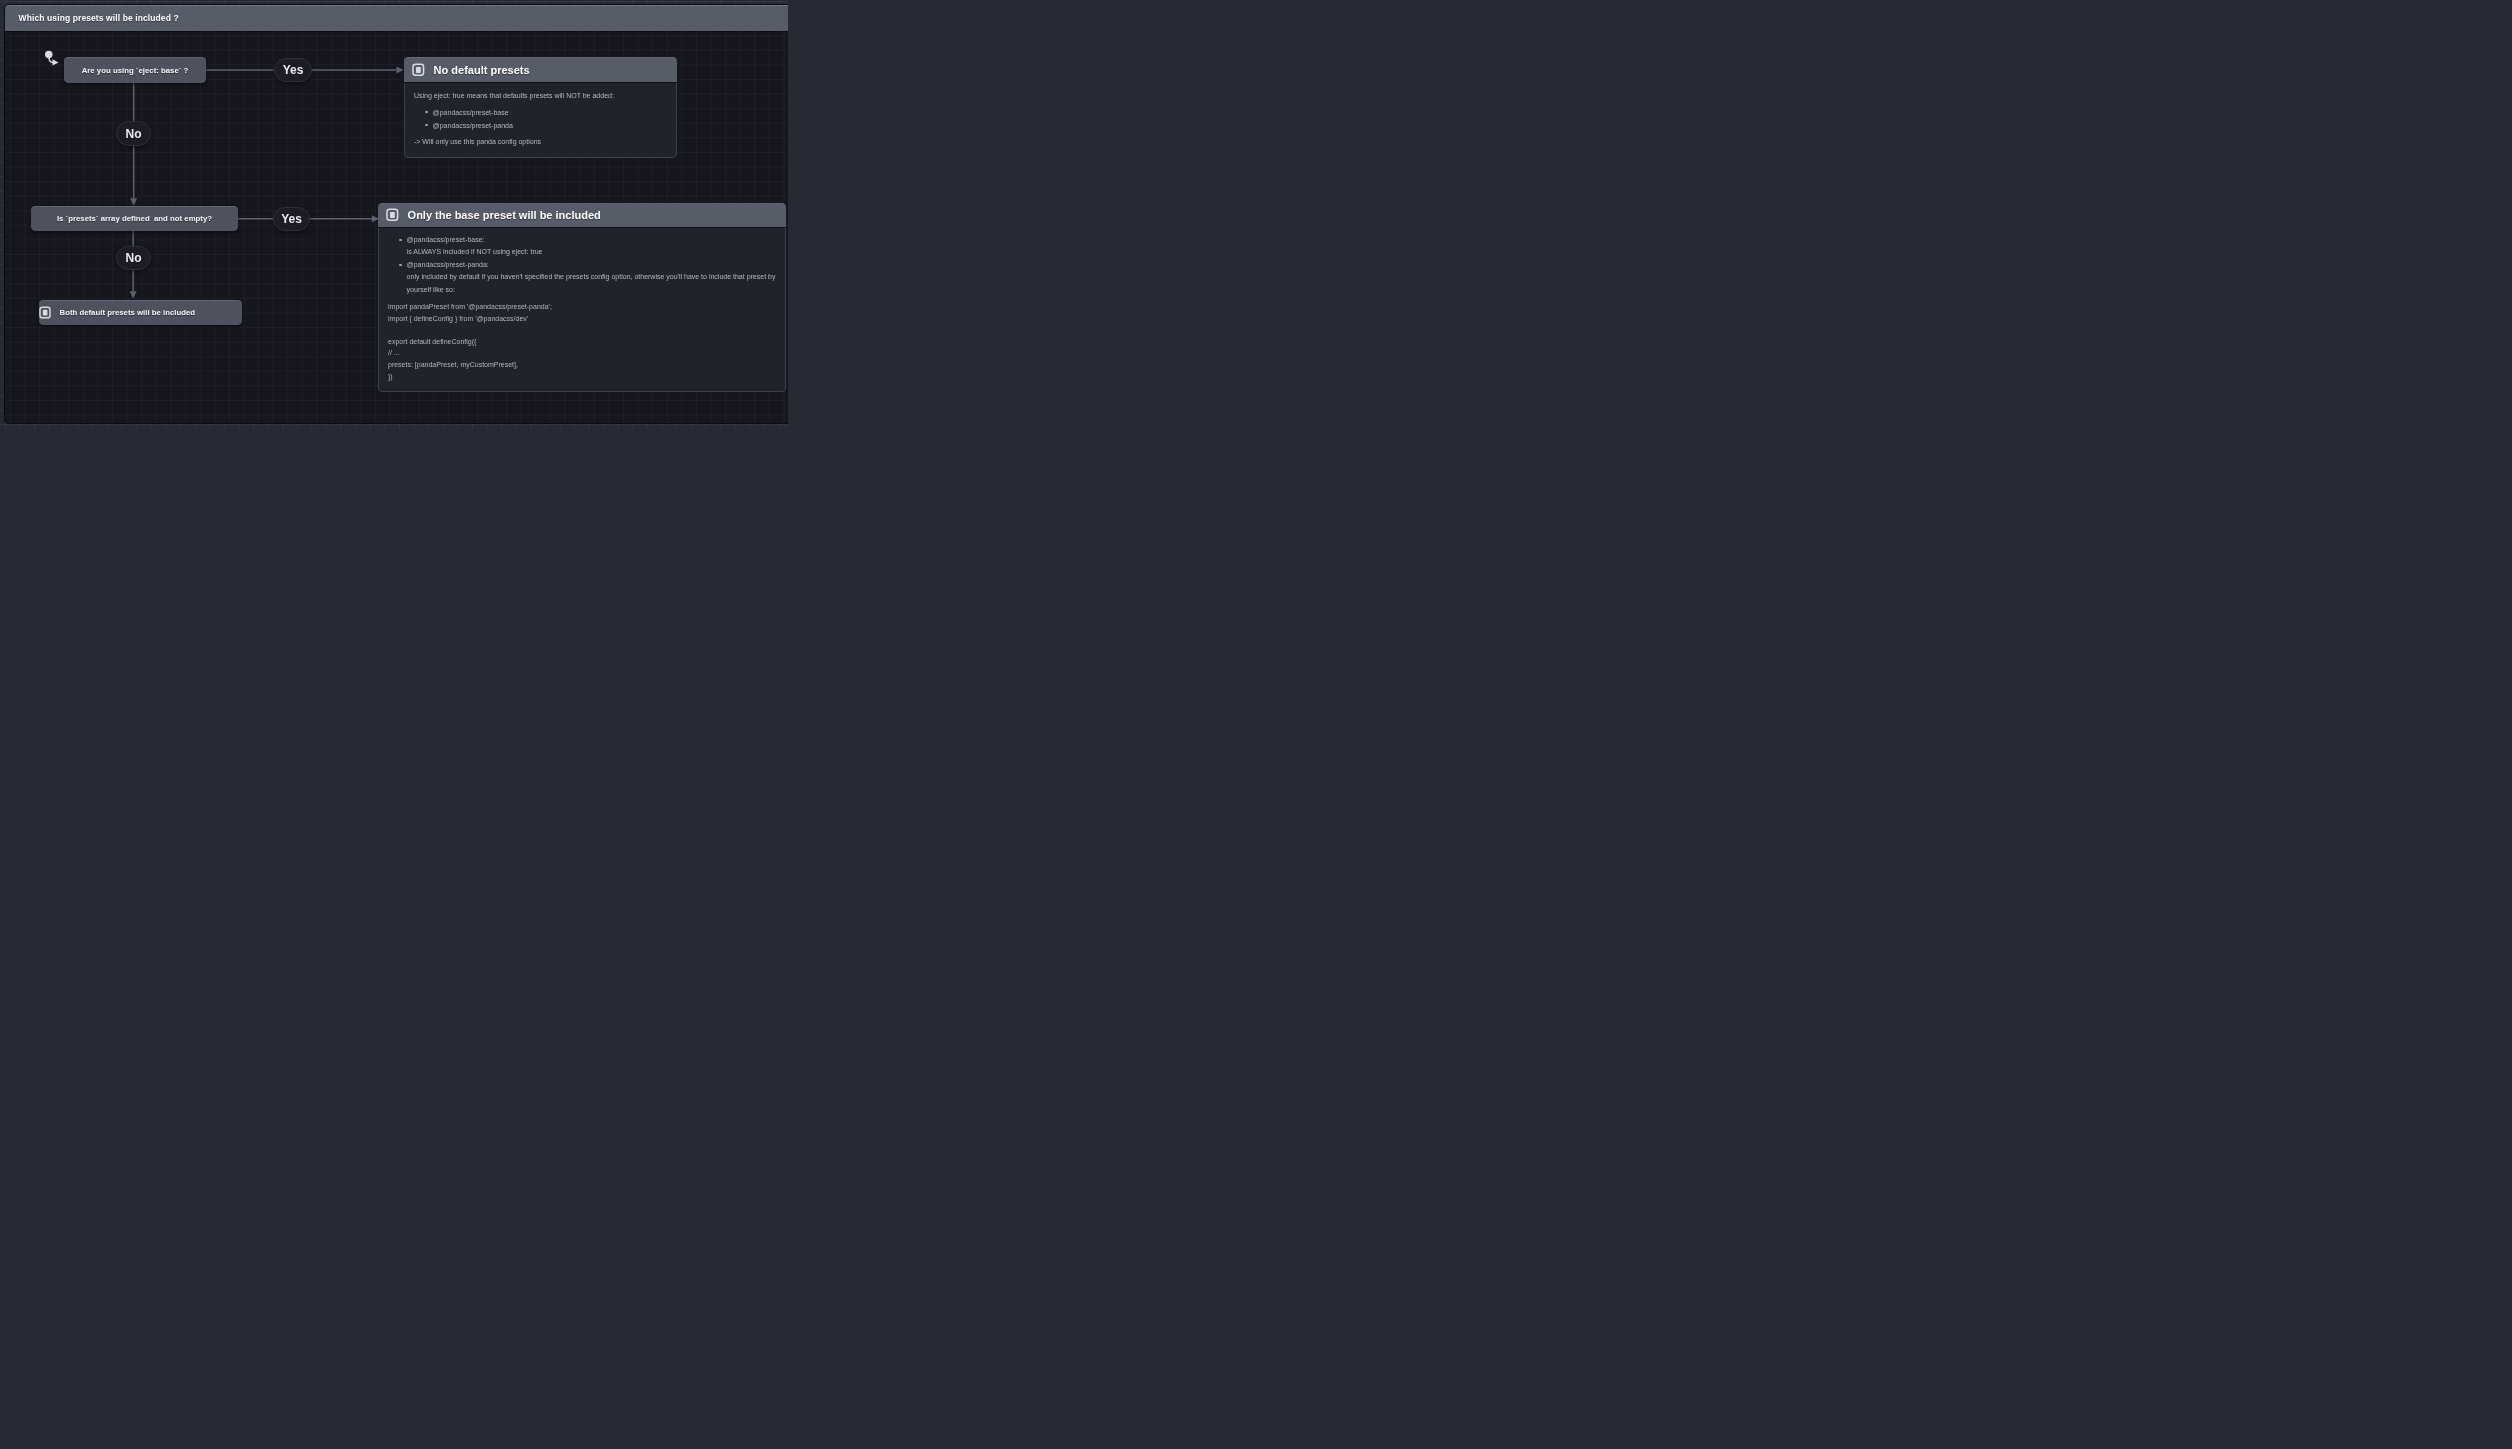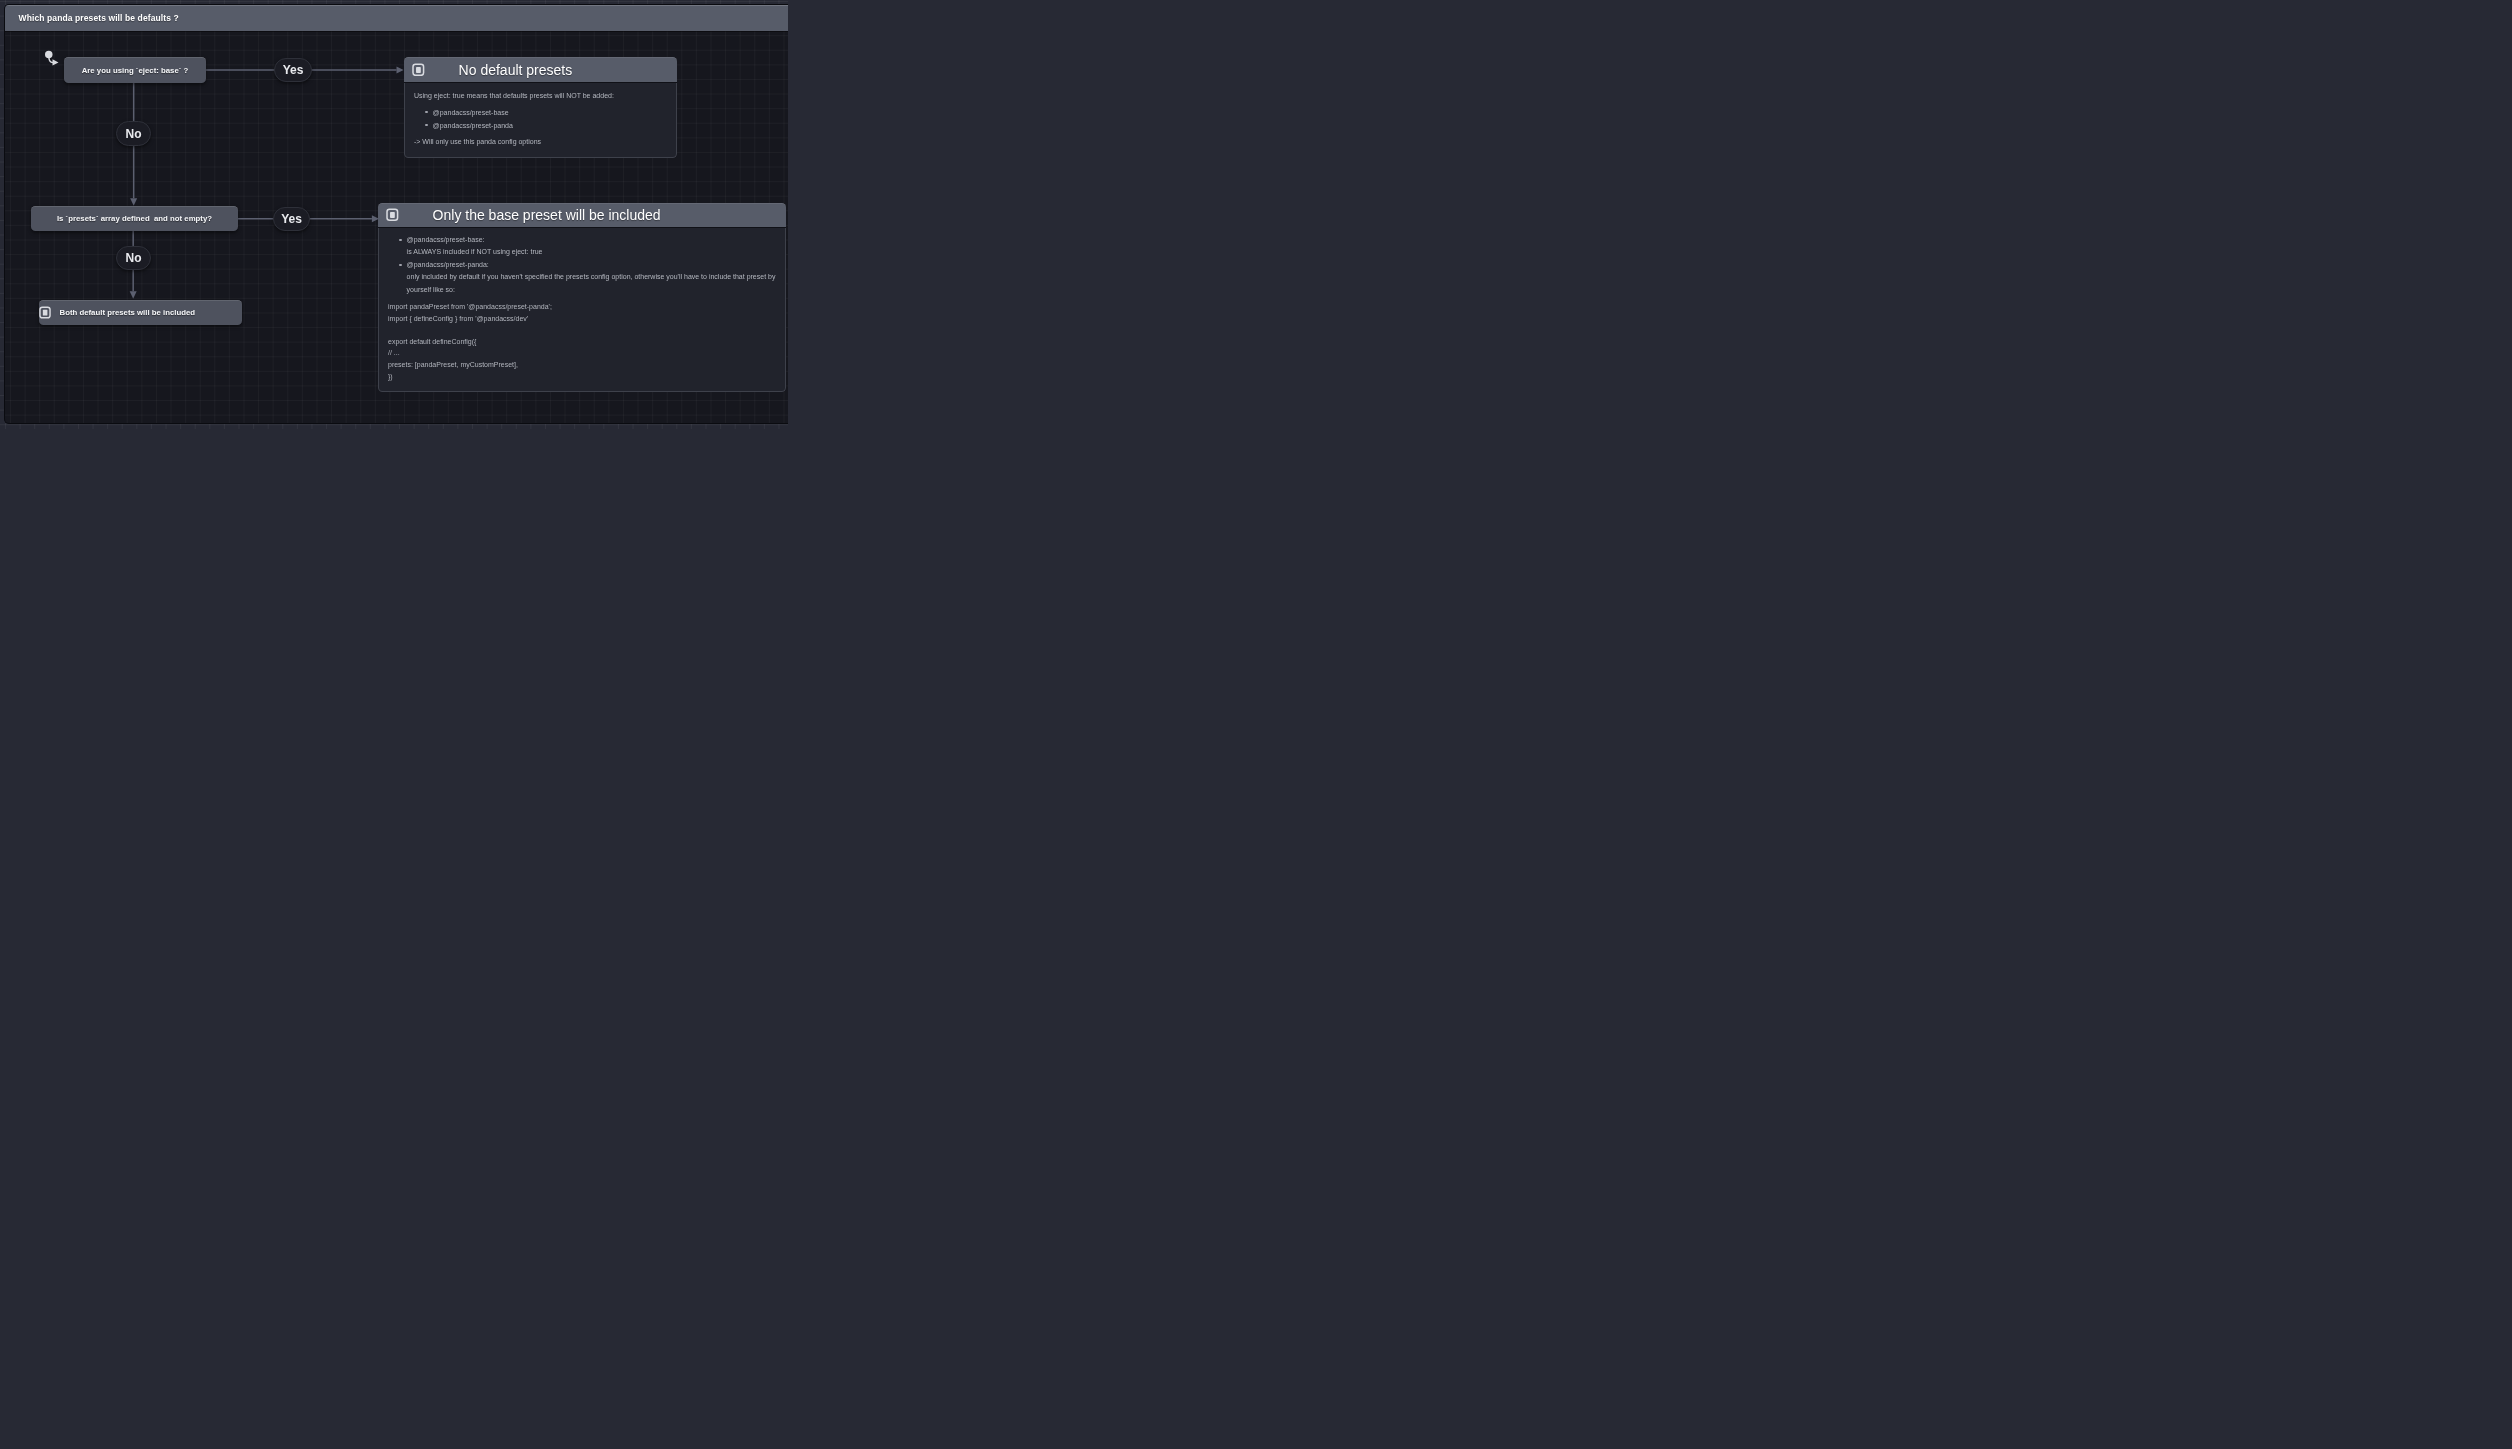--- a/index.html
+++ b/index.html
@@ -65,23 +65,22 @@
 
   
   .dbox{ position:absolute; pointer-events:auto; }
   .dbox .dbox-header{
     height:26px; background:#575c69; border-radius:4.5px 4.5px 0 0;
     box-shadow: inset 0 0.5px 0 rgba(255,255,255,0.16);
     border-bottom:1px solid #101117;
     display:flex; align-items:center; padding-left:8px; gap:9px;
   }
   .dbox .dbox-title{
-    color:#ffffff; font-size:14px; font-weight:400;
+    color:#ffffff; font-size:11px; font-weight:700;
     text-shadow:0 0.5px 1px rgba(0,0,0,0.4);
-    margin-left:25px;
   }
   .dbox .dbox-body{
     background:#21232c; border:0.5px solid #3e414b; border-top:none;
     border-radius:0 0 4.5px 4.5px;
     color:#b5b8c0; font-size:7px; line-height:13px;
     padding:6px 9px 6px 9px;
   }
   .dbox ul{ list-style:none; margin:3.5px 0 0 0; }
   .dbox ul li{ position:relative; padding-left:18.6px; }
   .dbox ul li::before{
@@ -99,21 +98,21 @@
 
   .cursor-icon{ position:absolute; pointer-events:none; }
 </style>
 </head>
 <body>
 
 <div class="stage">
 
   <div class="window">
     <div class="titlebar">
-      <span class="title">Which panda presets will be defaults ?</span>
+      <span class="title">Which using presets will be included ?</span>
     </div>
   </div>
 
   <svg class="layer" viewBox="0 0 1568 853">
     <g stroke="#5c6070" stroke-width="3" fill="#5c6070">
       <line x1="410" y1="139" x2="789" y2="139"></line>
       <polygon points="789,132 803,139 789,146" stroke="none"></polygon>
       <line x1="266" y1="164" x2="266" y2="394"></line>
       <polygon points="259,394 273,394 266,409" stroke="none"></polygon>
       <line x1="473" y1="435" x2="740" y2="435"></line>

